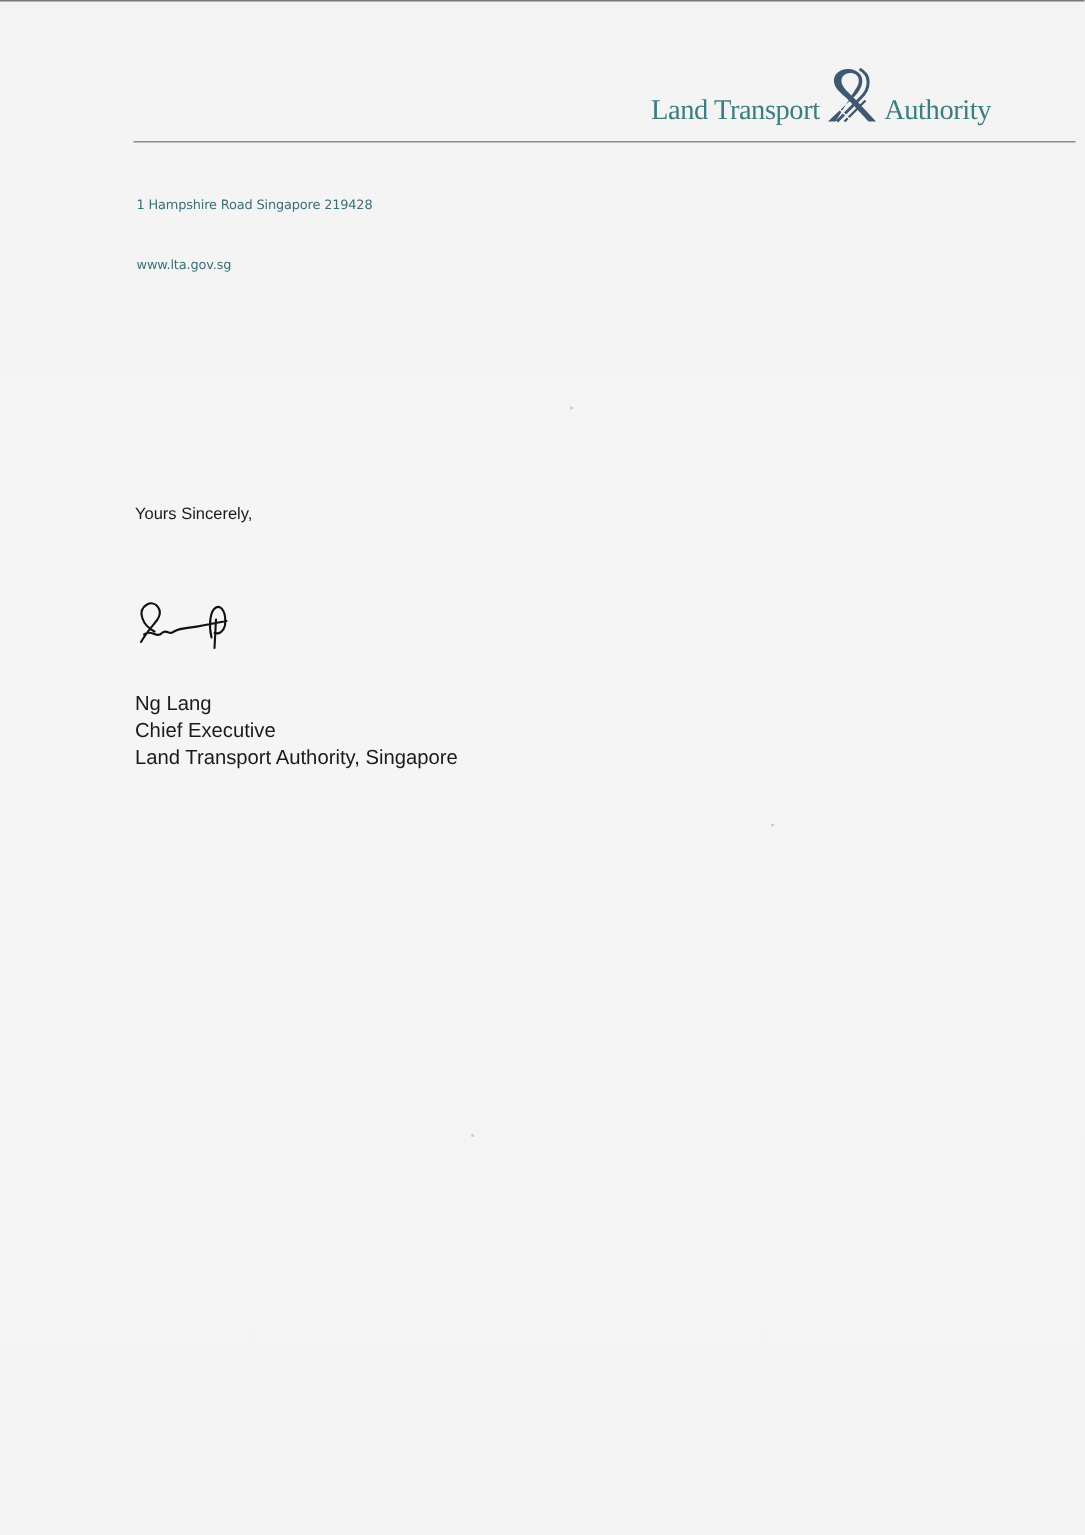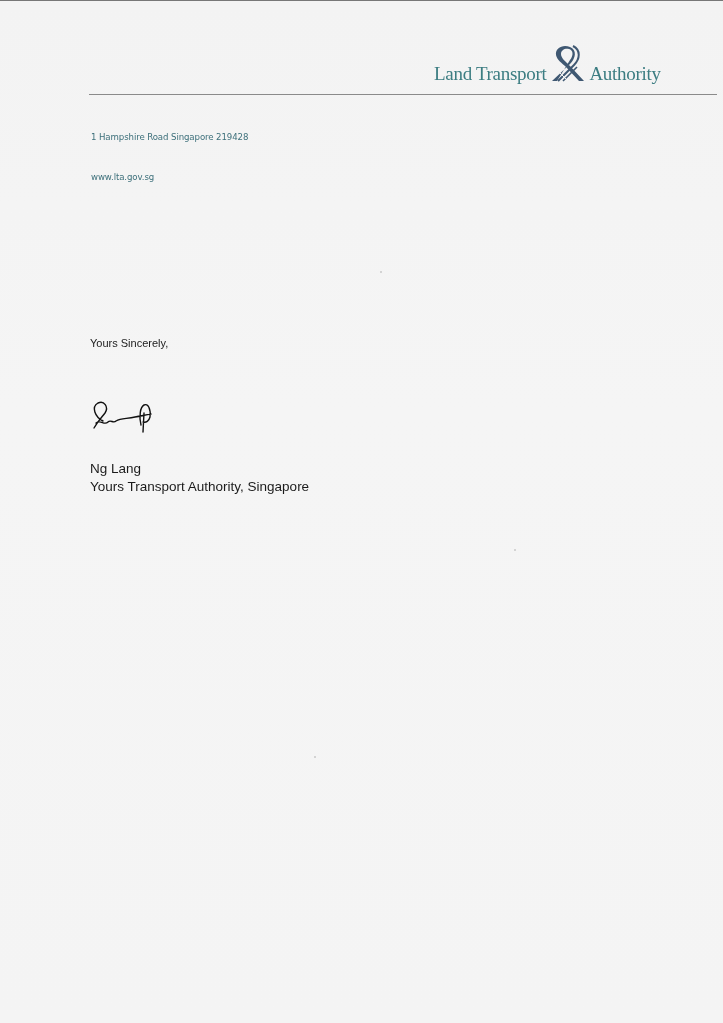--- a/index.html
+++ b/index.html
@@ -135,19 +135,20 @@
   <div class="closing">Yours Sincerely,</div>
 
   <div class="signature">
     <svg width="72" height="34" viewBox="0 0 72 34">
       <path d="M14 22 C6 18 2 8 9 4 C15 1 20 8 16 14 C13 18 9 22 5 29 M7 24 C12 20 15 27 19 23 C22 20 24 25 27 22 C32 19 38 20 46 18 C52 17 56 16 62 15 M52 26 C50 18 51 8 55 6 C59 4 62 10 61 18 C60 22 57 24 54 23 M55 14 L54 33" fill="none" stroke="#111" stroke-width="1.4" stroke-linecap="round" stroke-linejoin="round"></path>
     </svg>
   </div>
 
   <div class="signer">
     <div>Ng Lang</div>
-    <div>Yours Transport Authority, Singapore</div>
+    <div>Chief Executive</div>
+    <div>Land Transport Authority, Singapore</div>
   </div>
 
   <div class="speck" style="left:380px; top:270px;"></div>
   <div class="speck" style="left:514px; top:548px;"></div>
   <div class="speck" style="left:314px; top:755px;"></div>
 </div>
 
 </body></html>

